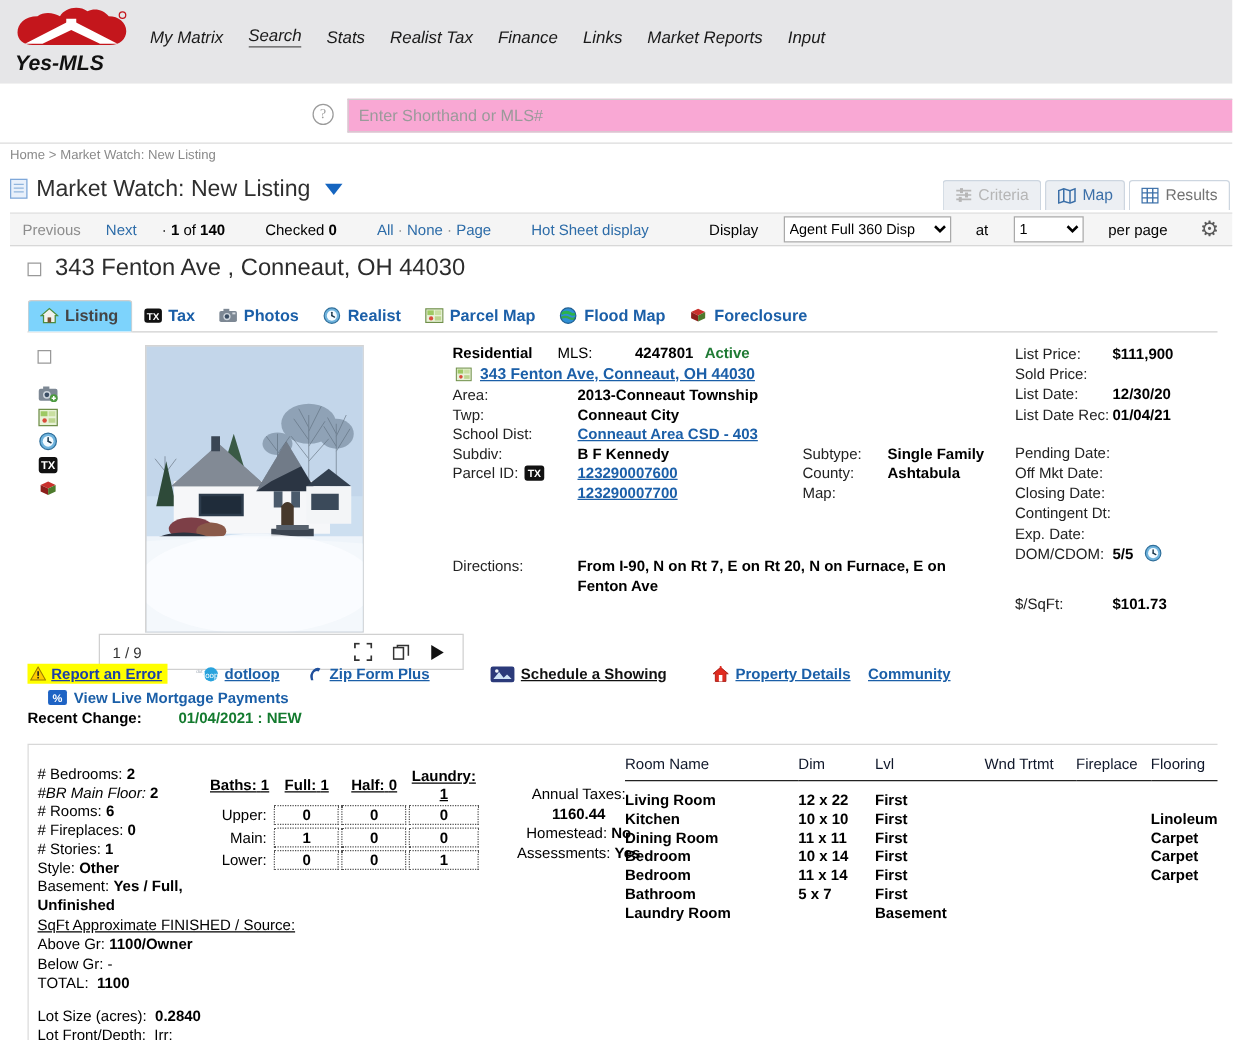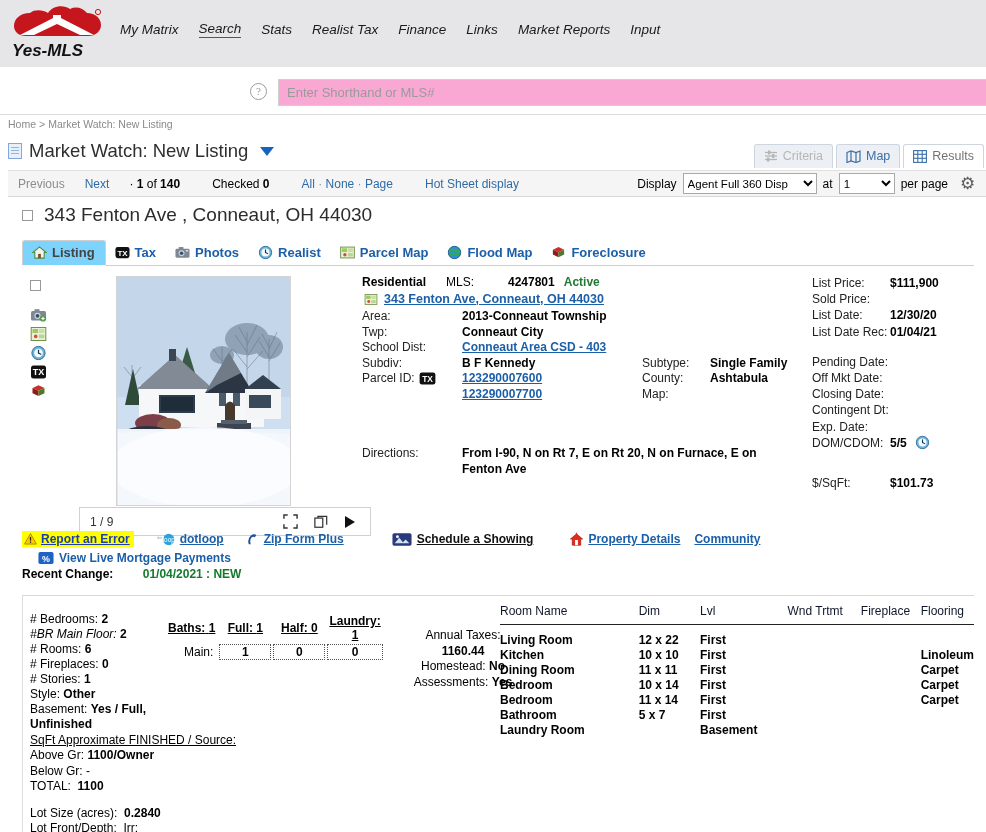--- a/index.html
+++ b/index.html
@@ -102,21 +102,21 @@
   .toolbar {
     position:absolute; left:8px; top:170px; width:978px; height:27px;
     background:#f5f5f5; border-top:1px solid #e0e0e0; border-bottom:1px solid #d8d8d8;
     display:flex; align-items:center; font-size:12px;
   }
   .toolbar .tb-link { color:#2d6ca8; text-decoration:none; margin-right:0; }
   .toolbar .muted { color:#8d8d8d; }
   .tb-seg { padding:0 10px; white-space:nowrap; }
   .display-area {
     position:absolute; right:8px; top:173px;
-    display:flex; align-items:center; gap:6px; font-size:12px;
+    display:flex; align-items:center; gap:20px; font-size:12px;
   }
   select.disp {
     font-size:11.5px; height:21px; border:1px solid #a9a9a9; background:#fff;
     font-family:"Liberation Sans", sans-serif;
   }
   .gear {
     width:18px;height:18px;margin-left:6px; color:#5b5b5b; font-size:17px; line-height:18px;
   }
 
   
@@ -712,24 +712,36 @@
 
   <table class="bathtbl">
     <tbody>
         <tr>
       <td class="hd"><span>Baths:</span> <span>1</span></td>
       <td class="hd"><span>Full:</span> <span>1</span></td>
       <td class="hd"><span>Half:</span> <span>0</span></td>
       <td class="hd"><span>Laundry:</span> <span>1</span></td>
     </tr>
     <tr>
+      <td class="rl">Upper:</td>
+      <td class="cell">0</td>
+      <td class="cell">0</td>
+      <td class="cell">0</td>
+    </tr>
+    <tr>
       <td class="rl">Main:</td>
       <td class="cell">1</td>
       <td class="cell">0</td>
       <td class="cell">0</td>
+    </tr>
+    <tr>
+      <td class="rl">Lower:</td>
+      <td class="cell">0</td>
+      <td class="cell">0</td>
+      <td class="cell">1</td>
     </tr>
   </tbody>
     </table>
 
   <div class="taxes">
     <div>Annual Taxes:</div>
     <div class="b">1160.44</div>
     <div><span>Homestead:</span> <span class="b">No</span></div>
     <div><span>Assessments:</span> <span class="b">Yes</span></div>
   </div>

